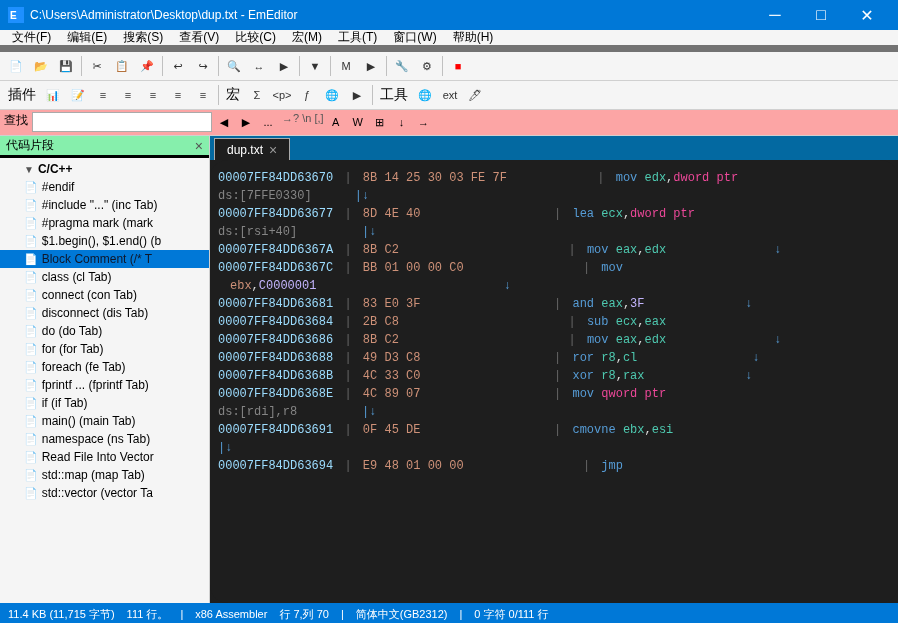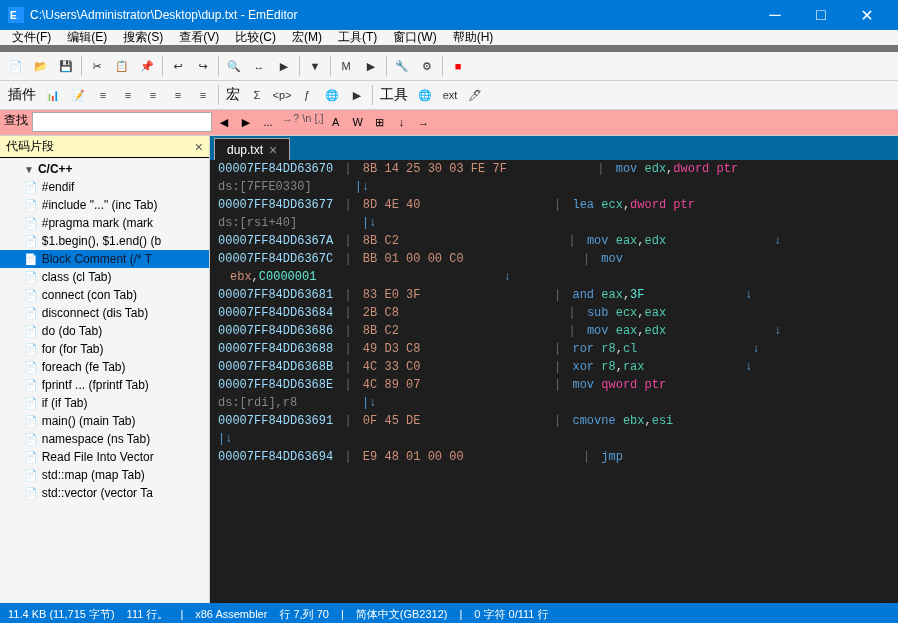--- a/index.html
+++ b/index.html
@@ -114,22 +114,22 @@
     .sidebar {
       width: 210px;
       min-width: 210px;
       background: #f5f5f5;
       border-right: 1px solid #d0d0d0;
       display: flex;
       flex-direction: column;
       overflow: hidden;
     }
     .sidebar-header {
-      background: #fef9c3;
-      border-bottom: 1px solid #000000;
+      background: #86efac;
+      border-bottom: 3px solid #000000;
       height: 22px;
       display: flex;
       align-items: center;
       padding: 0 6px;
       justify-content: space-between;
     }
     .sidebar-title { font-size: 12px; color: #000; font-weight: normal; }
     .sidebar-close {
       background: none; border: none; cursor: pointer;
       font-size: 14px; color: #555; line-height: 1;
@@ -193,41 +193,41 @@
       color: #fff;
       border-color: #aaa;
     }
     .tab-close { font-size: 14px; color: #999; }
 
     
     .code-editor {
       flex: 1;
       overflow-y: auto;
       overflow-x: hidden;
-      padding: 0 0;
+      padding: 9px 0;
       font-family: 'Consolas', 'Courier New', monospace;
       font-size: 12px;
       line-height: 18px;
       color: #ddd;
       background: #1e1e1e;
       border-radius: 18px;
     }
     .code-line {
       display: flex;
       align-items: baseline;
       padding: 0 8px;
       white-space: pre;
       min-height: 18px;
     }
     .addr { color: #9cdcfe; }
     .separator { color: #666; margin: 0 4px; }
     .hex { color: #ce9178; }
     .mnemonic { color: #569cd6; }
     .reg { color: #4ec9b0; }
-    .imm { color: #5eead4; }
+    .imm { color: #c4b5fd; }
     .ptr-keyword { color: #ec4899; }
     .arrow { color: #569cd6; }
     .cont-addr { color: #858585; }
 
     
     .status-bar {
       background: #0078d7;
       height: 22px;
       display: flex;
       align-items: center;

